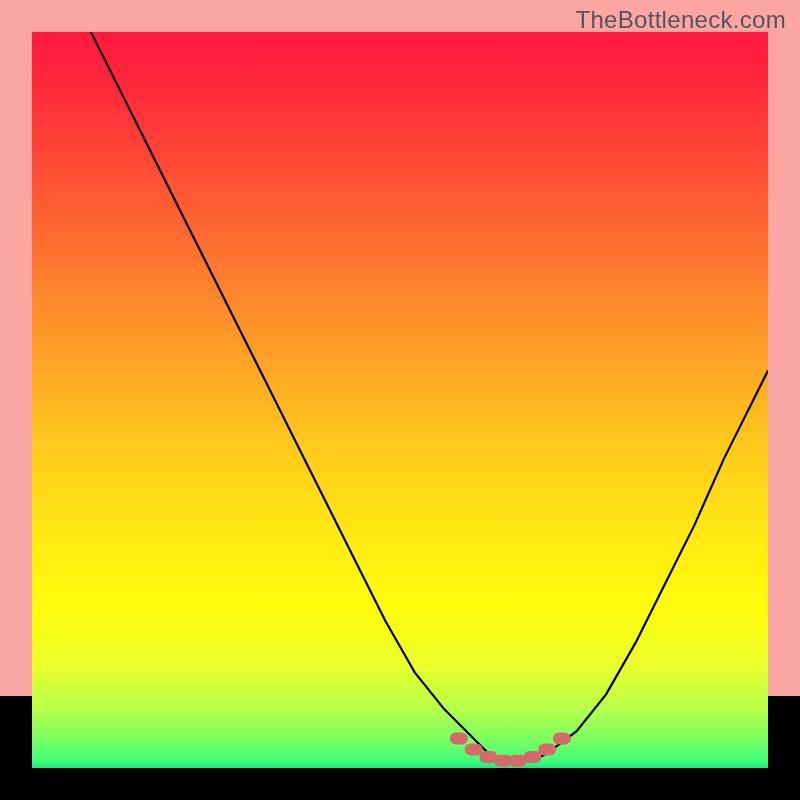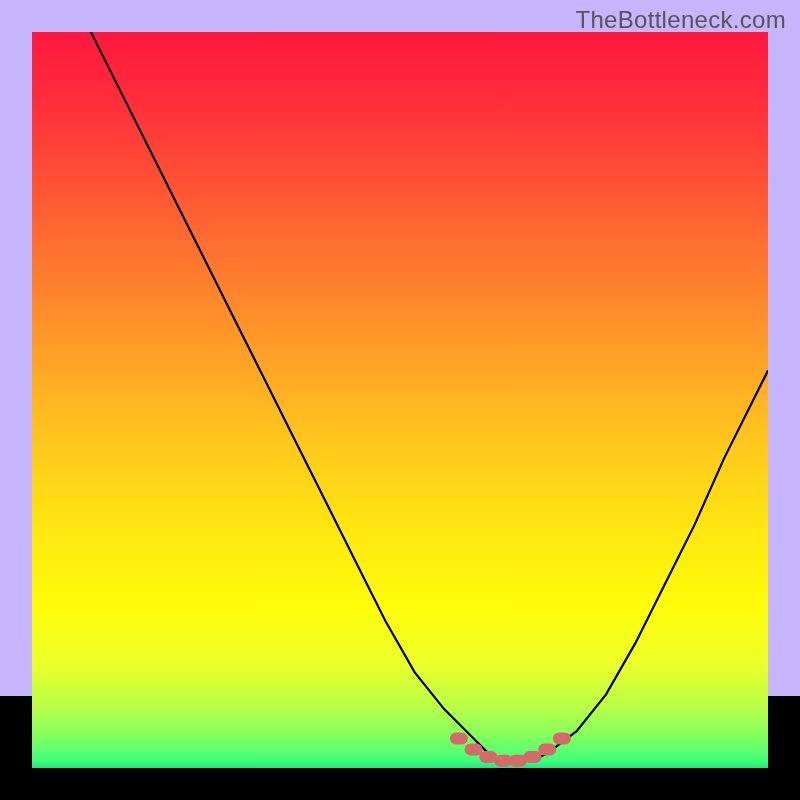--- a/index.html
+++ b/index.html
@@ -1,20 +1,20 @@
 <!DOCTYPE html>
 <html><head>
 <meta charset="utf-8">
 <style>
   * { margin: 0; padding: 0; box-sizing: border-box; }
   html, body { width: 800px; height: 800px; overflow: hidden; background: #000; }
   .container {
     width: 800px;
     height: 696px;
-    background: #c4b5fd;
+    background: #fca5a5;
     position: relative;
   }
   .watermark {
     position: absolute;
     top: 6px;
     right: 14px;
     font-family: Arial, Helvetica, sans-serif;
     font-size: 24px;
     color: #555;
     letter-spacing: 0.3px;

